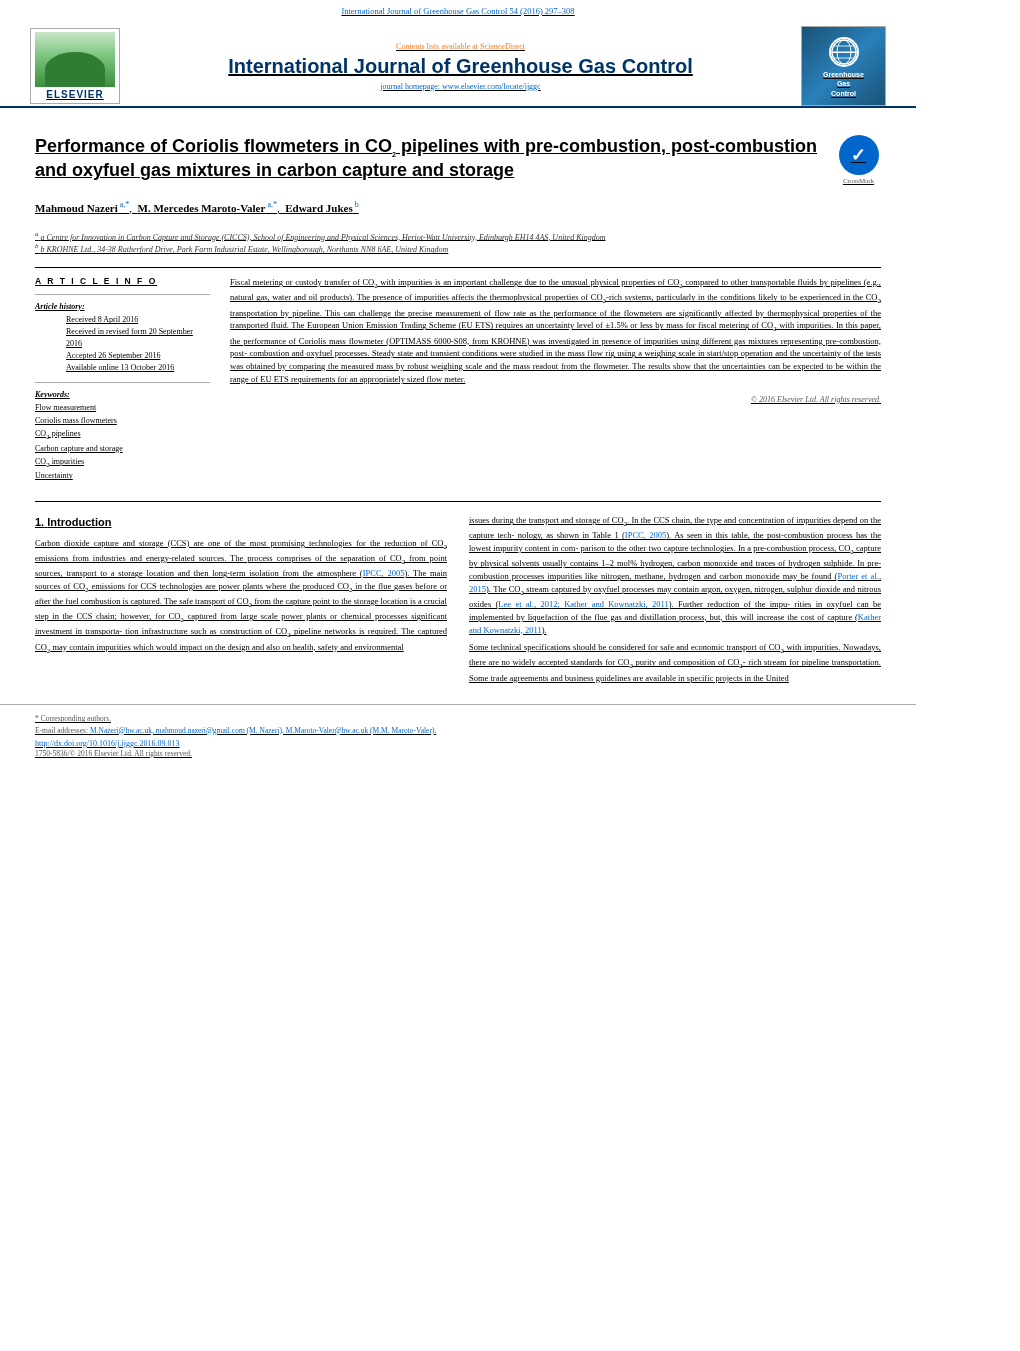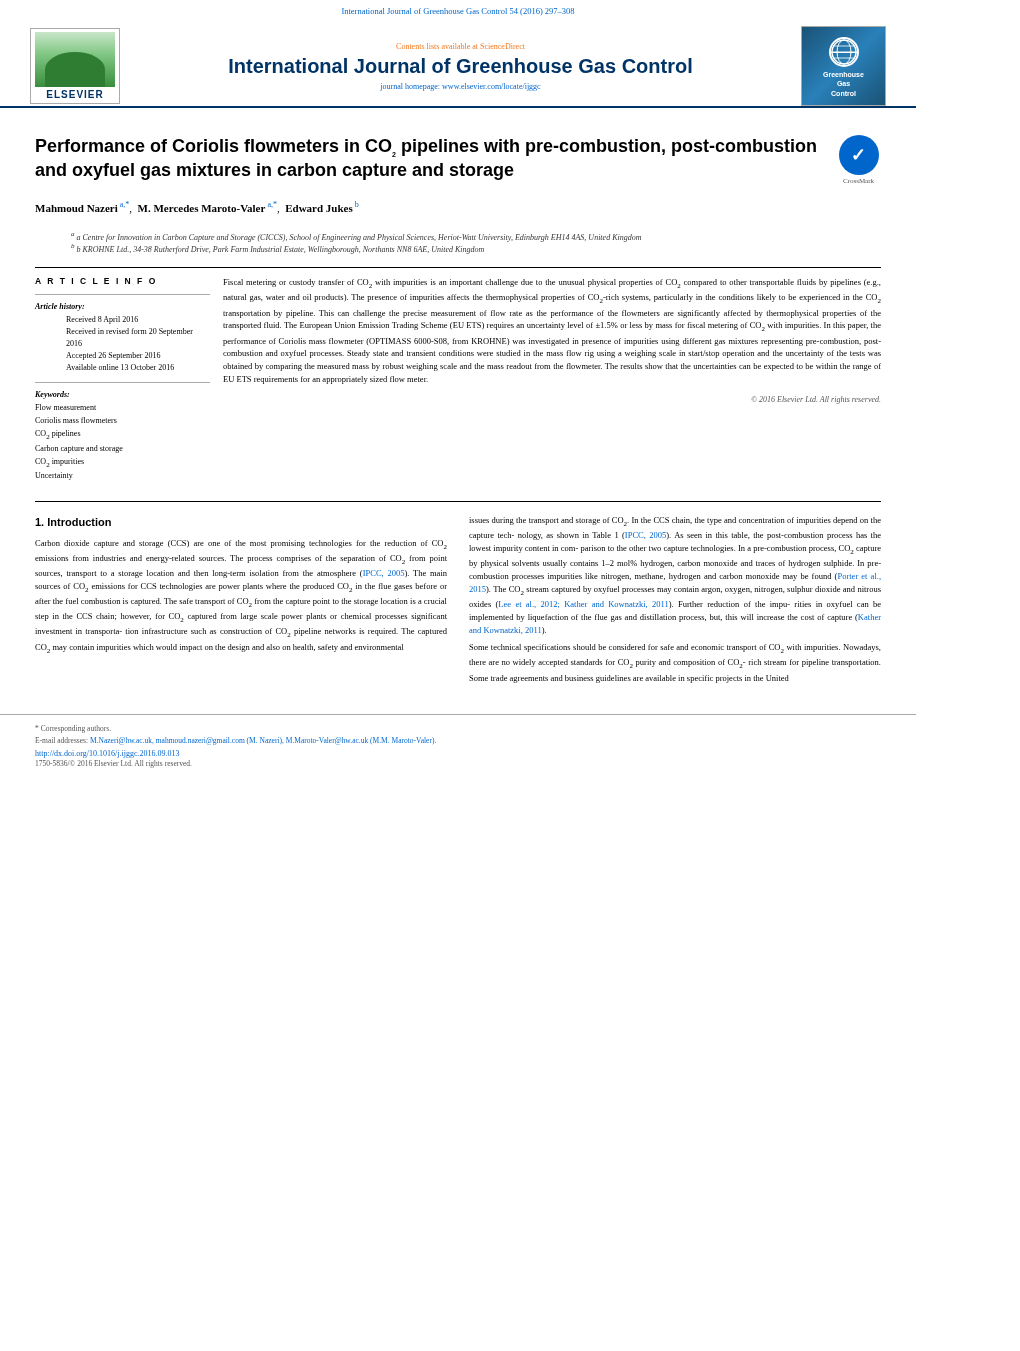--- a/index.html
+++ b/index.html
@@ -9,20 +9,21 @@
       font-size: 9.5px;
       color: #000;
       width: 1020px;
       min-height: 1351px;
     }
     .page {
       width: 916px;
       min-height: 1351px;
       background: #fff;
       padding: 0;
+      text-decoration: underline;
     }
 
     
     .top-bar {
       text-align: center;
       font-size: 8.5px;
       color: #0066cc;
       padding: 6px 0 2px 0;
       border-bottom: none;
     }
@@ -206,39 +207,38 @@
     .authors sup {
       font-size: 8px;
       color: #0066cc;
     }
     .affiliations {
       font-size: 8px;
       color: #333;
       margin-bottom: 12px;
       font-style: italic;
       line-height: 1.4;
-      margin-left: 36px;
     }
 
     
     .divider {
       border: none;
       border-top: 1px solid #000;
       margin: 8px 0;
     }
     .thin-divider {
       border: none;
       border-top: 0.5px solid #aaa;
       margin: 6px 0;
     }
 
     
     .two-col {
       display: flex;
-      gap: 13px;
+      gap: 20px;
       margin-bottom: 10px;
     }
     .article-info-col {
       width: 175px;
       flex-shrink: 0;
       font-size: 8px;
       line-height: 1.4;
     }
     .abstract-col {
       flex: 1;
@@ -314,21 +314,21 @@
     }
     sub { font-size: 7px; }
     sup { font-size: 7px; }
 
     
     .article-footer {
       padding: 8px 35px 0 35px;
       font-size: 7.5px;
       color: #555;
       border-top: 1px solid #aaa;
-      margin-top: 15px;
+      margin-top: 5px;
     }
     .footnote {
       font-size: 7.5px;
       color: #555;
       line-height: 1.5;
     }
     .footnote a, .footnote .link {
       color: #0066cc;
     }
     .doi-line {

